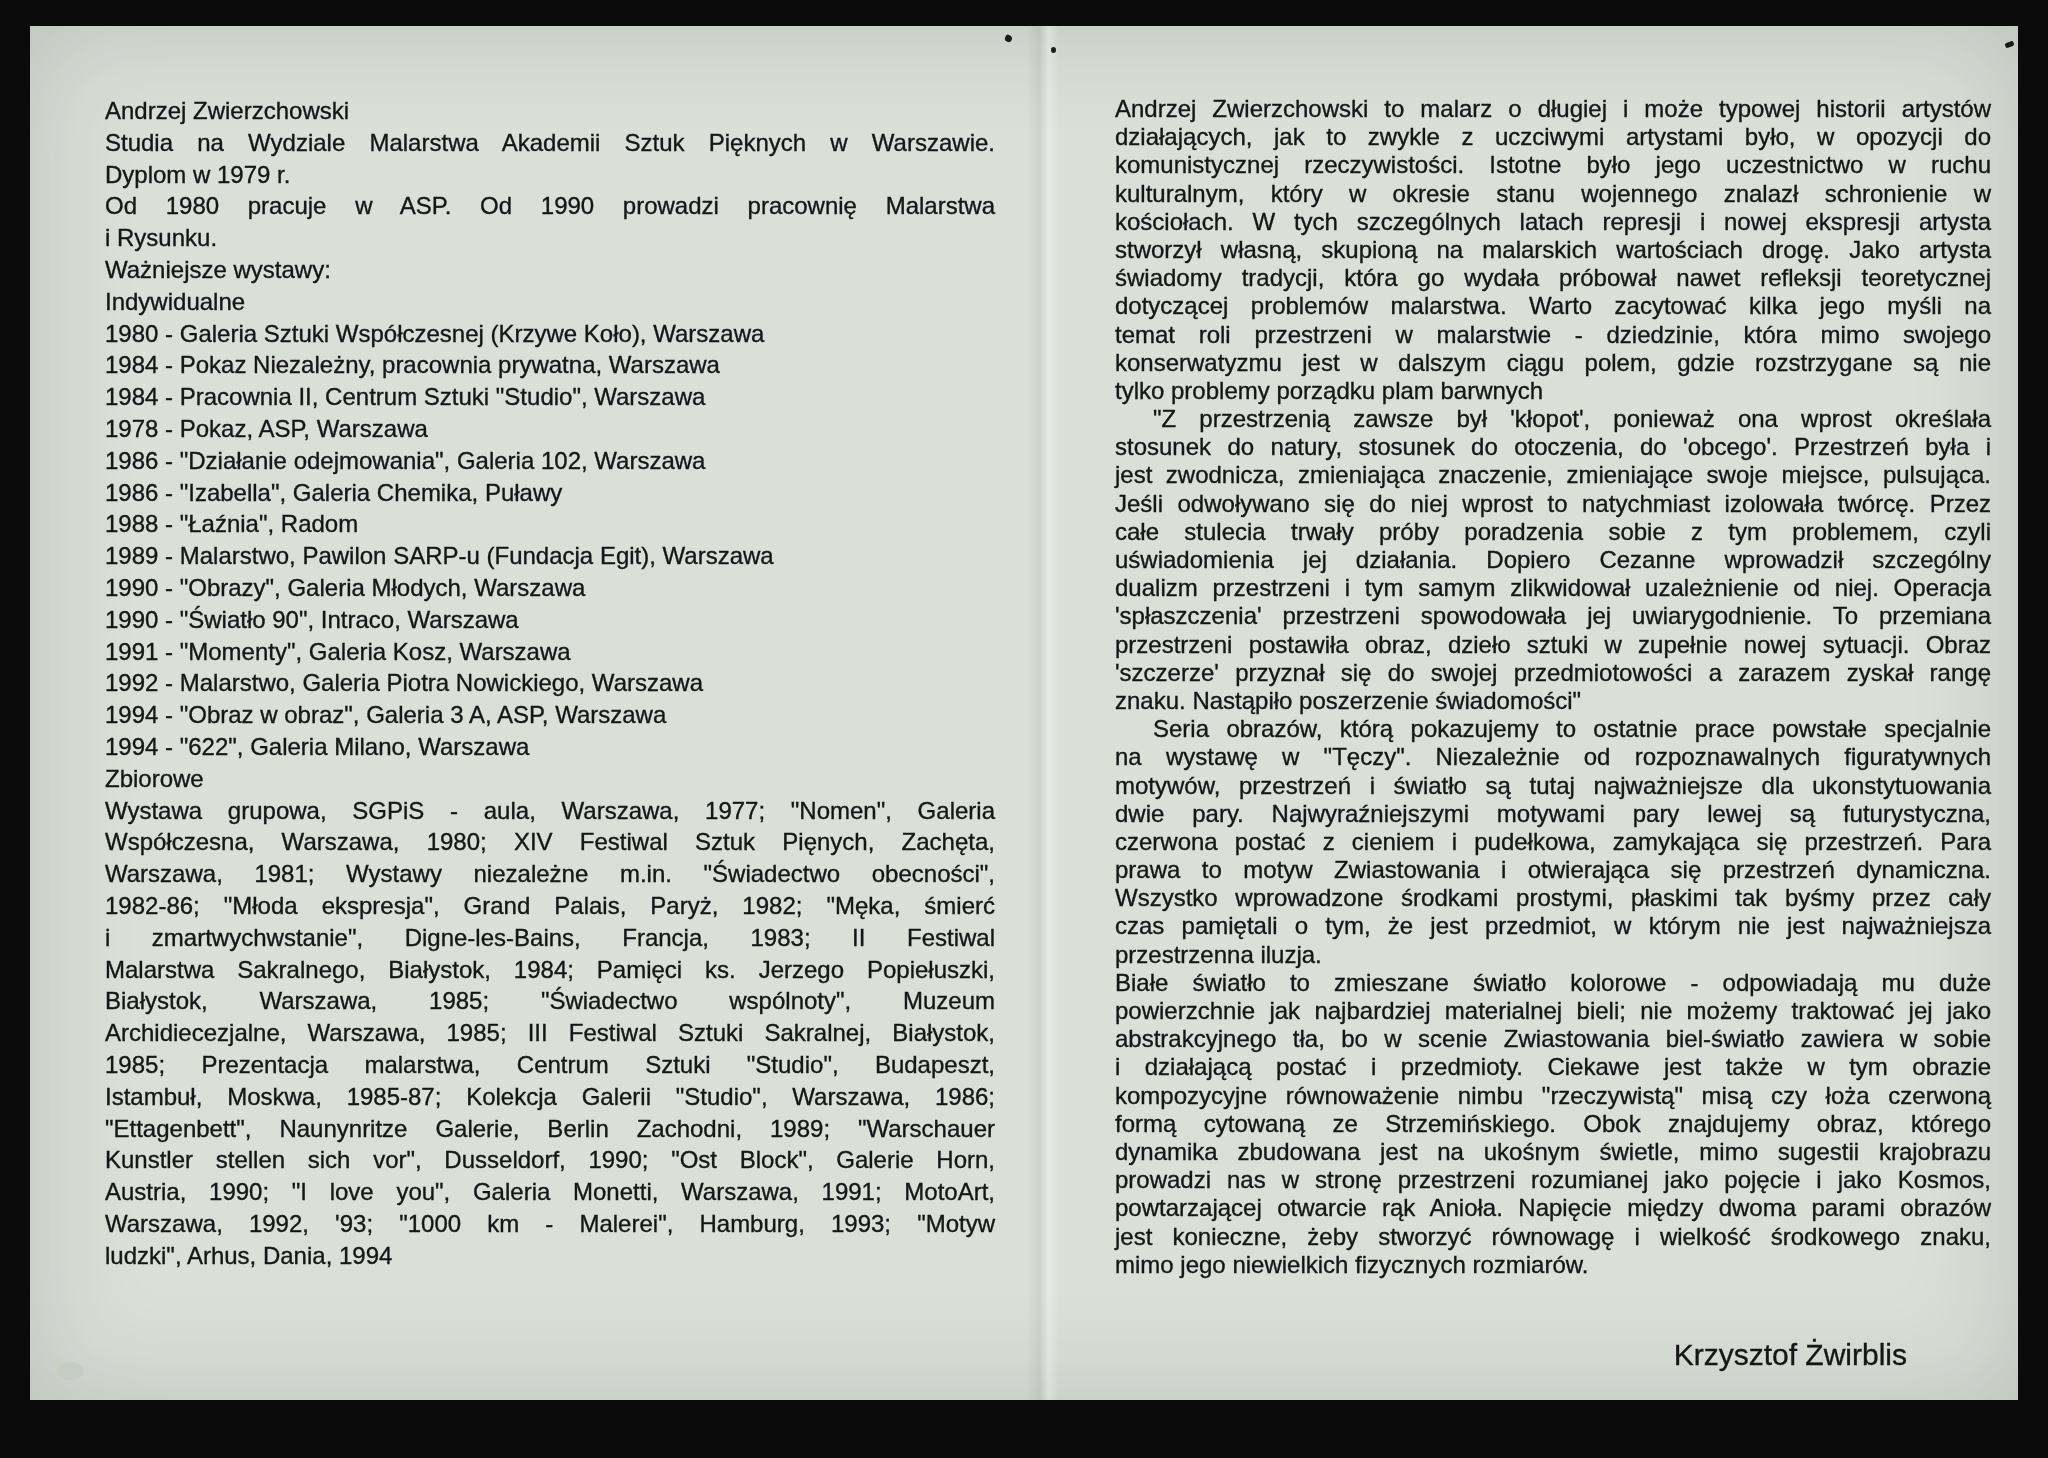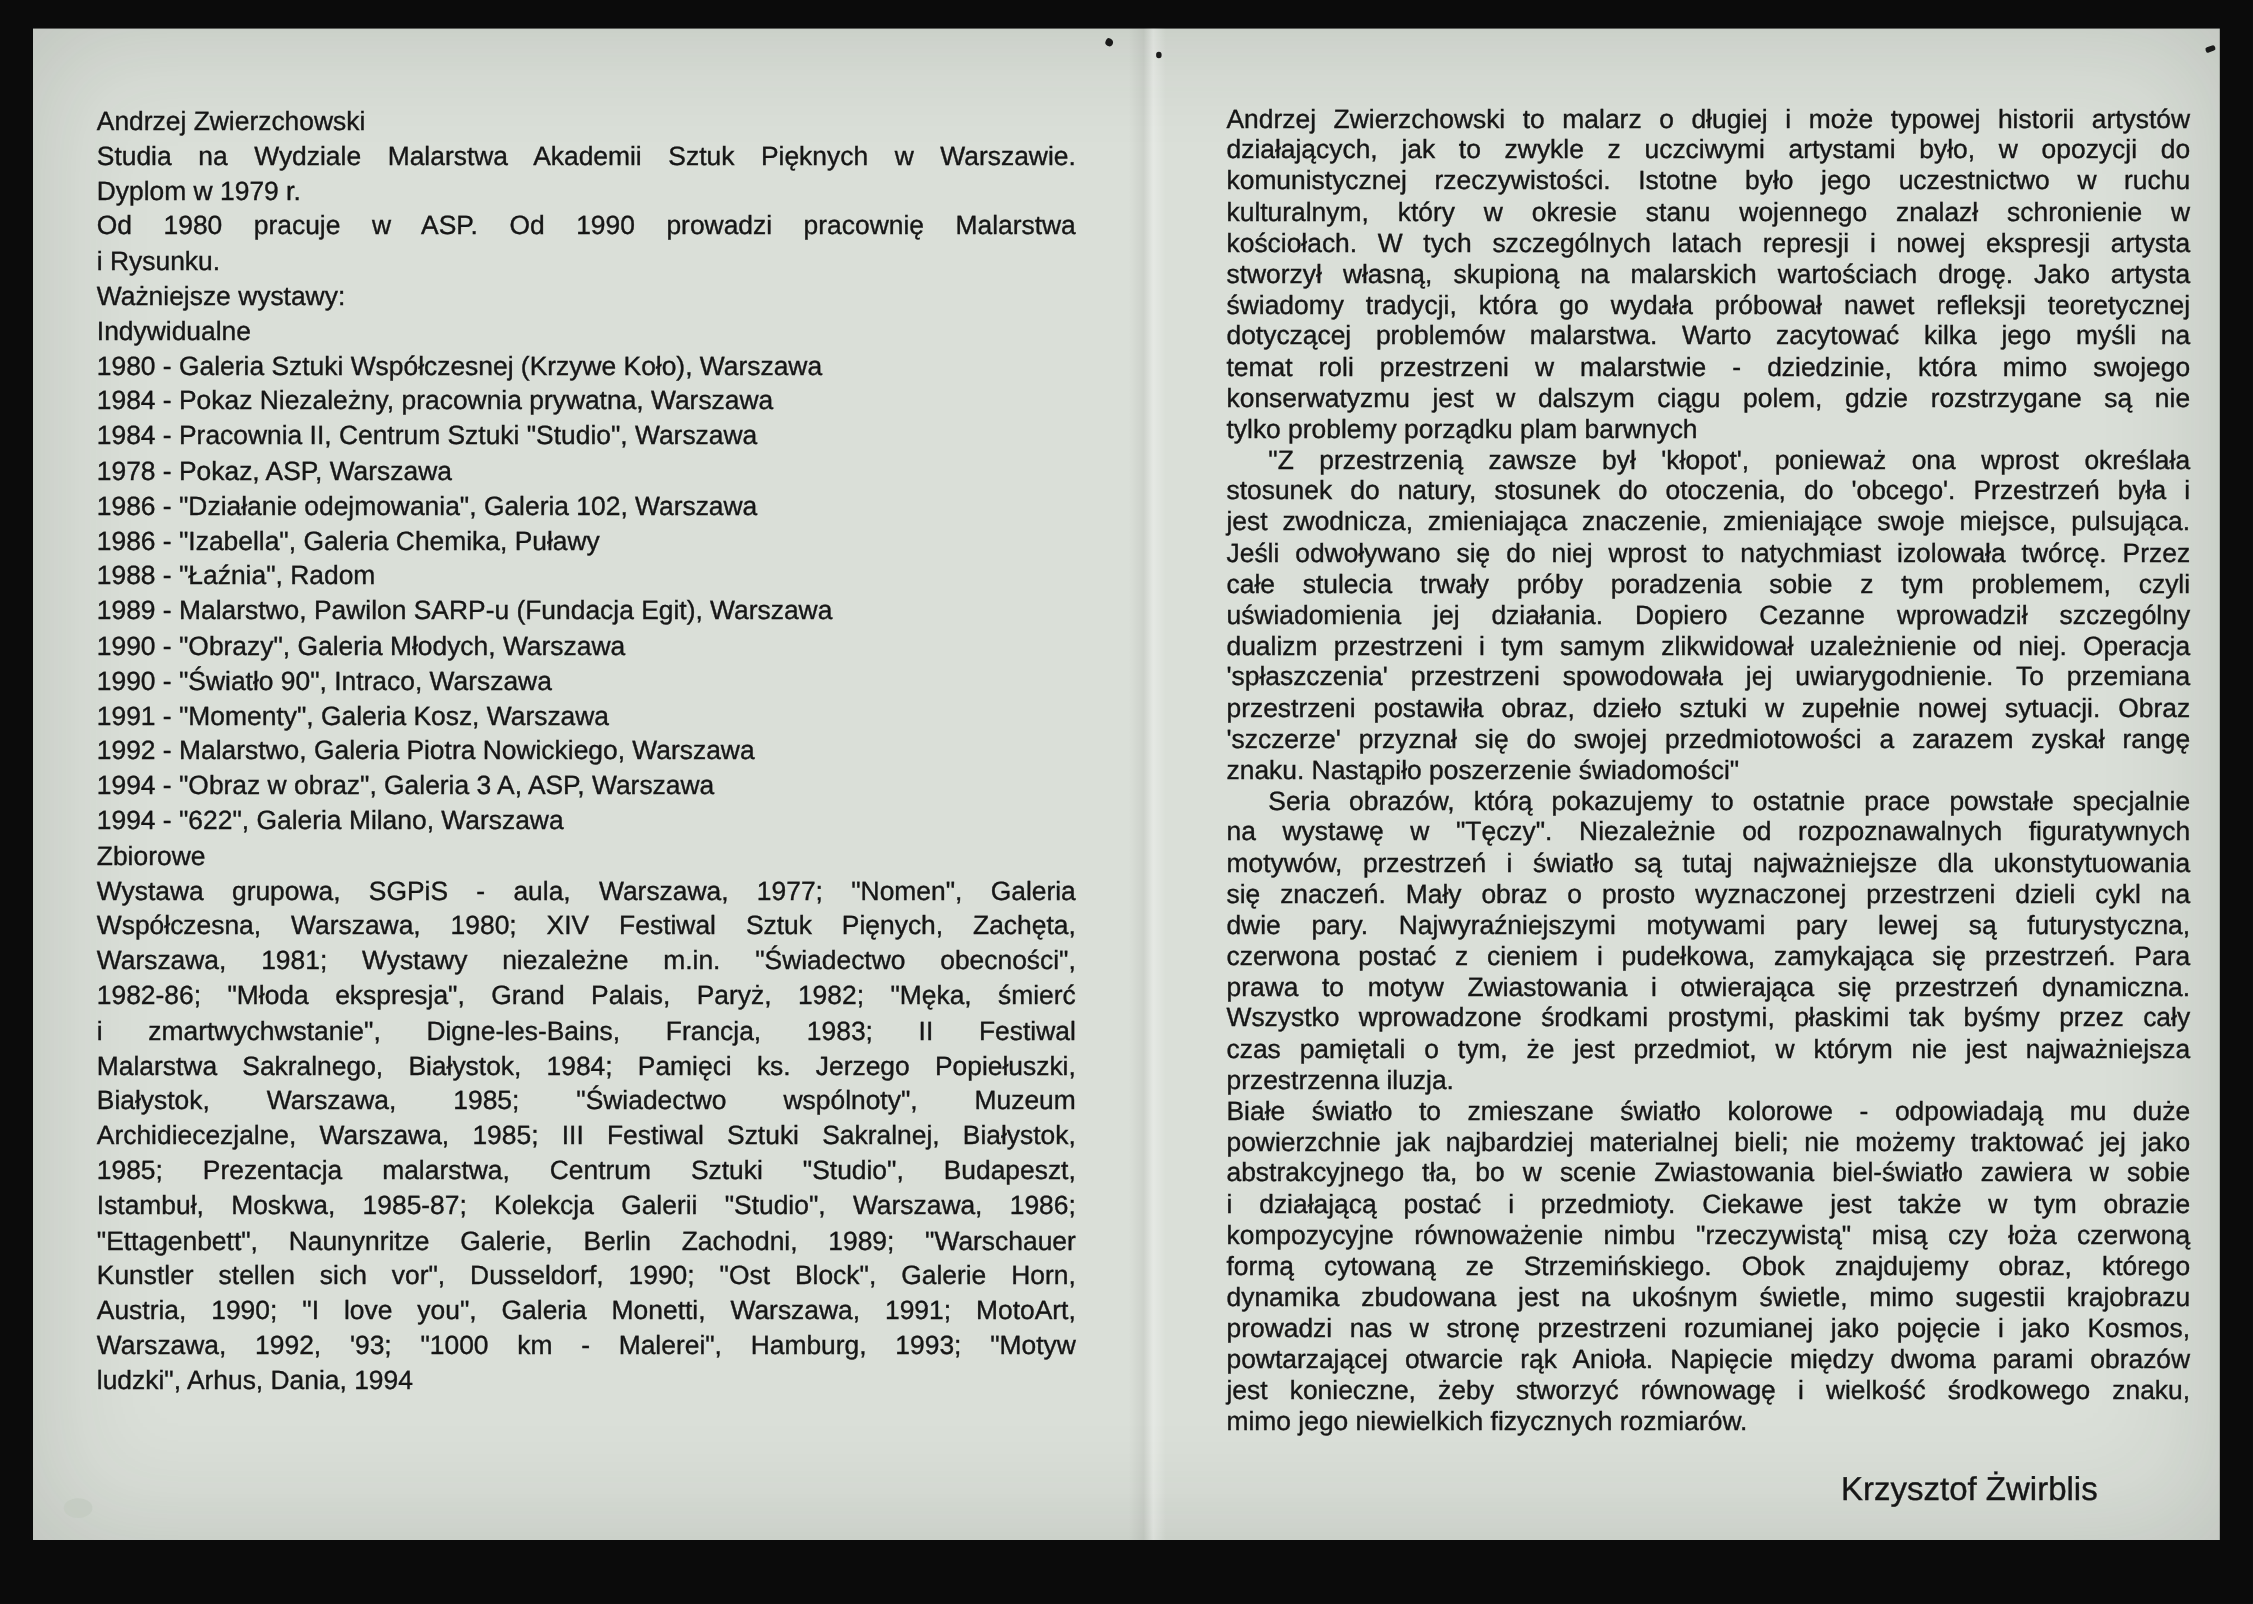--- a/index.html
+++ b/index.html
@@ -3,21 +3,21 @@
 <meta charset="utf-8">
 <style>
   html,body{margin:0;padding:0;background:#0b0b0b;}
   #screen{position:relative;width:2048px;height:1458px;background:#0b0b0b;overflow:hidden;
           font-family:"Liberation Sans","DejaVu Sans",sans-serif;}
   .paper{position:absolute;left:30px;top:26px;width:1988px;height:1374px;background:#dadfd8;
          box-shadow:inset 0 0 110px rgba(35,45,38,.16);}
   .fold{position:absolute;left:996px;top:0;width:34px;height:100%;
         background:linear-gradient(90deg,rgba(0,0,0,0) 0%,rgba(0,0,0,.06) 40%,rgba(255,255,255,.30) 66%,rgba(0,0,0,0) 100%);}
   .col{position:absolute;top:69px;color:#161616;-webkit-text-stroke:.35px #161616;}
-  .colL{left:58px;width:890px;font-size:24px;line-height:31.8px;}
+  .colL{left:75px;width:890px;font-size:24px;line-height:31.8px;}
   .colR{left:1085px;width:876px;font-size:24px;line-height:28.2px;}
   .colL .line{height:31.8px;}
   .colR .line{height:28.2px;}
   .line{white-space:normal;overflow:visible;}
   .just{text-align:justify;text-align-last:justify;}
   .ind{text-indent:38px;}
   .signature{position:absolute;left:1085px;top:1312px;width:876px;box-sizing:border-box;
              padding-right:84px;text-align:right;font-size:30px;color:#161616;
              -webkit-text-stroke:.35px #161616;}
   .speck{position:absolute;background:#1a1a1a;border-radius:50%;}
@@ -91,21 +91,20 @@
         <div class="line just">całe stulecia trwały próby poradzenia sobie z tym problemem, czyli</div>
         <div class="line just">uświadomienia jej działania. Dopiero Cezanne wprowadził szczególny</div>
         <div class="line just">dualizm przestrzeni i tym samym zlikwidował uzależnienie od niej. Operacja</div>
         <div class="line just">'spłaszczenia' przestrzeni spowodowała jej uwiarygodnienie. To przemiana</div>
         <div class="line just">przestrzeni postawiła obraz, dzieło sztuki w zupełnie nowej sytuacji. Obraz</div>
         <div class="line just">'szczerze' przyznał się do swojej przedmiotowości a zarazem zyskał rangę</div>
         <div class="line">znaku. Nastąpiło poszerzenie świadomości"</div>
         <div class="line just ind">Seria obrazów, którą pokazujemy to ostatnie prace powstałe specjalnie</div>
         <div class="line just">na wystawę w "Tęczy". Niezależnie od rozpoznawalnych figuratywnych</div>
         <div class="line just">motywów, przestrzeń i światło są tutaj najważniejsze dla ukonstytuowania</div>
-        <div class="line just">się znaczeń. Mały obraz o prosto wyznaczonej przestrzeni dzieli cykl na</div>
         <div class="line just">dwie pary. Najwyraźniejszymi motywami pary lewej są futurystyczna,</div>
         <div class="line just">czerwona postać z cieniem i pudełkowa, zamykająca się przestrzeń. Para</div>
         <div class="line just">prawa to motyw Zwiastowania i otwierająca się przestrzeń dynamiczna.</div>
         <div class="line just">Wszystko wprowadzone środkami prostymi, płaskimi tak byśmy przez cały</div>
         <div class="line just">czas pamiętali o tym, że jest przedmiot, w którym nie jest najważniejsza</div>
         <div class="line">przestrzenna iluzja.</div>
         <div class="line just">Białe światło to zmieszane światło kolorowe - odpowiadają mu duże</div>
         <div class="line just">powierzchnie jak najbardziej materialnej bieli; nie możemy traktować jej jako</div>
         <div class="line just">abstrakcyjnego tła, bo w scenie Zwiastowania biel-światło zawiera w sobie</div>
         <div class="line just">i działającą postać i przedmioty. Ciekawe jest także w tym obrazie</div>

